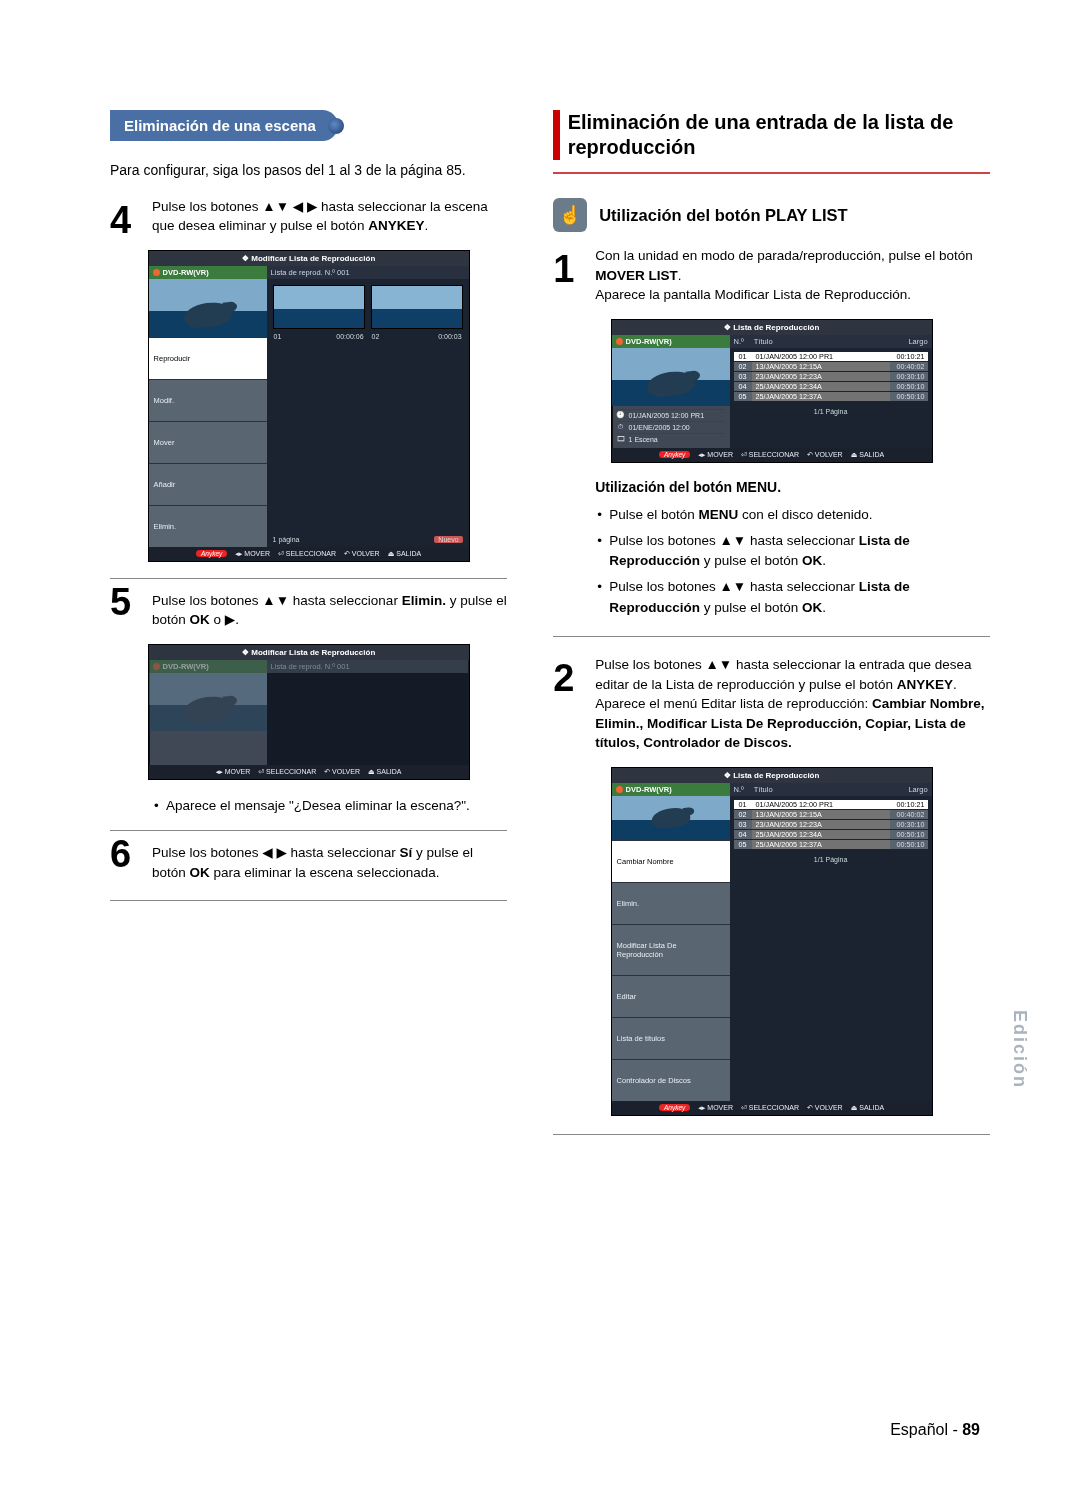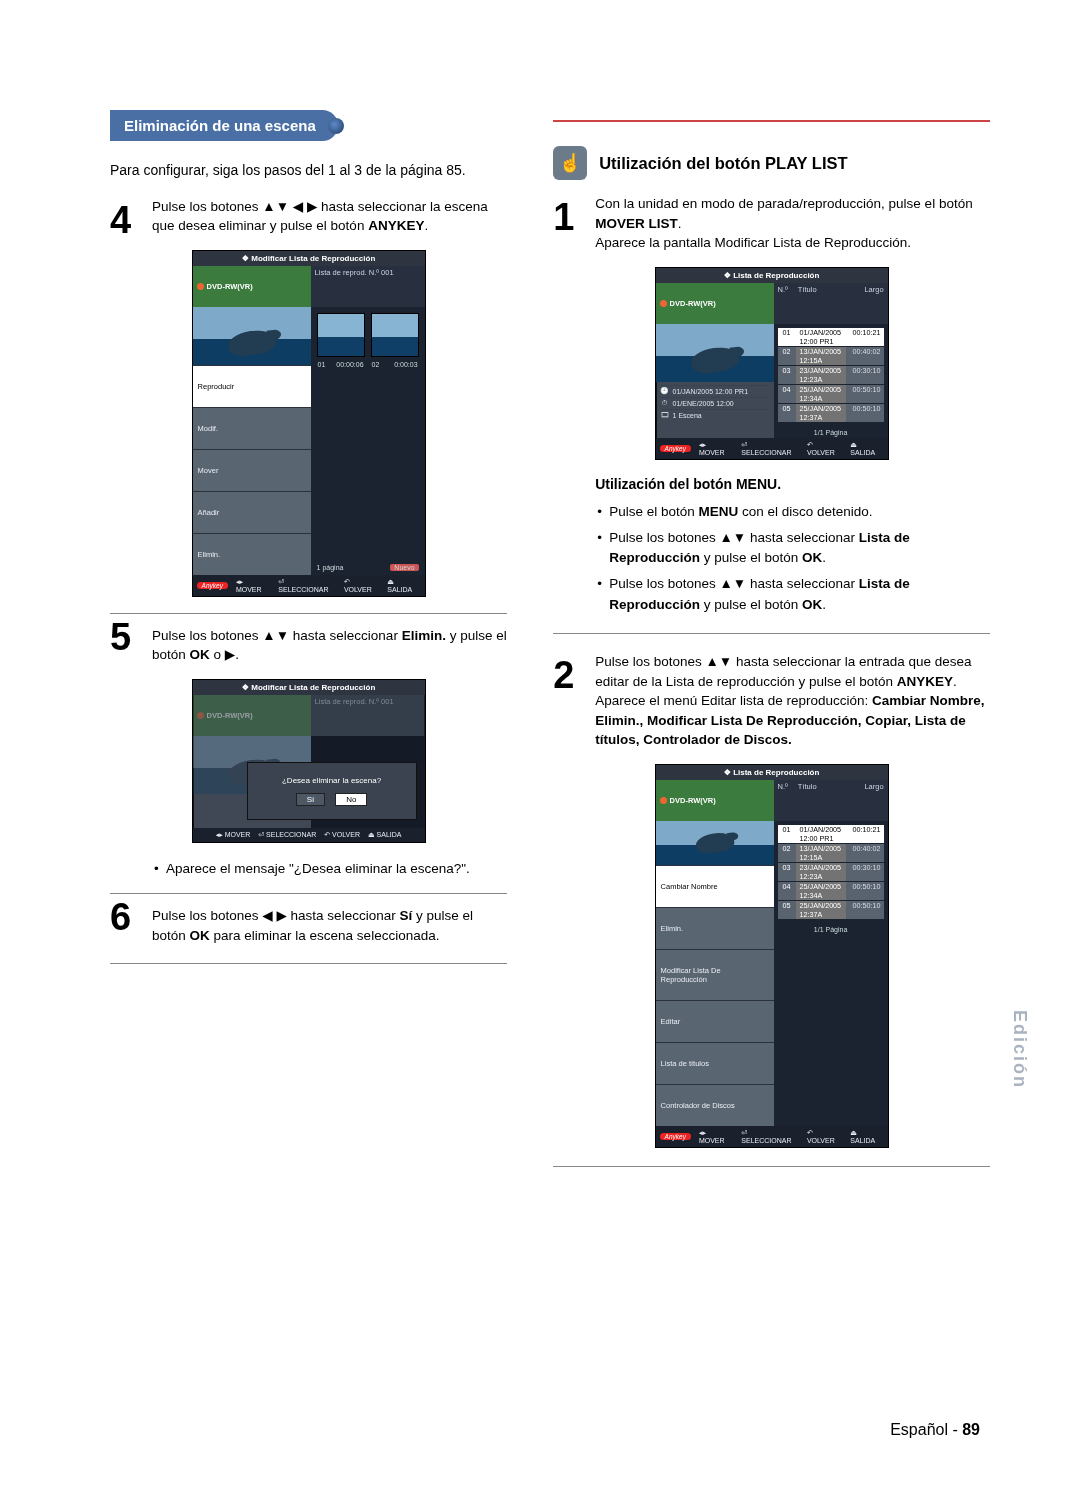--- a/index.html
+++ b/index.html
@@ -60,29 +60,29 @@
     display:flex; align-items:center; justify-content:center; color:#fff; font-size:18px;
   }
   .sub-heading { font-size:16.5px; font-weight:bold; }
 
   .menu-sub { font-weight:bold; font-size:14px; margin: 14px 0 8px 42px; }
 
   .divider { border:none; border-top:1px solid #888; margin:18px 0; }
 
   
   .osd {
-    width: 234px; margin: 14px auto 16px;
+    width: 322px; margin: 14px auto 16px;
     background: #3f4854; border: 1px solid #000;
     font-size: 8px; color:#fff;
     box-shadow: 0 0 0 1px #111 inset;
   }
   .osd-title { background:#2e3541; text-align:center; padding:3px 0; font-weight:bold; }
   .osd-title .diamond::before { content:"❖ "; }
   .osd-header { display:flex; }
-  .osd-header .left { flex:0 0 118px; background:#3b7b3d; color:#fff; font-weight:bold; padding:16px 4px; font-size:7.5px; display:flex; align-items:center; gap:3px;}
+  .osd-header .left { flex:0 0 118px; background:#3b7b3d; color:#fff; font-weight:bold; padding:2px 4px; font-size:7.5px; display:flex; align-items:center; gap:3px;}
   .osd-header .rec-dot{ width:7px;height:7px;border-radius:50%;background:#e63; display:inline-block;}
   .osd-header .right { flex:1; background:#283040; color:#c9d4e3; padding:2px 4px; display:flex; gap:10px; font-size:7.5px; }
   .osd-header .right span{ }
   .osd-body { display:flex; }
   .osd-left { flex:0 0 118px; }
   .osd-right { flex:1; background:#1b2330; min-height:78px; position:relative; }
 
   .preview {
     height:58px;
     background: linear-gradient(180deg,#7ea9c9 0 55%, #0d3d63 55% 100%);
@@ -246,27 +246,20 @@
             <span>Lista de reprod. N.º 001</span>
           </div>
       </div>
       <div class="osd-body" style="position:relative; height:92px;">
         <div class="osd-left" style="opacity:.35">
           <div class="preview">
               <div class="dolphin"></div>
             </div>
         </div>
         <div class="osd-right dark"></div>
-        <div class="osd-dialog">
-          <div>¿Desea eliminar la escena?</div>
-          <div class="btn-choice">
-            <span>Sí</span>
-            <span class="sel">No</span>
-          </div>
-        </div>
       </div>
       <div class="osd-footer">
         <span class="k">MOVER</span>
         <span class="sel">SELECCIONAR</span>
         <span class="vol">VOLVER</span>
         <span class="sal">SALIDA</span>
       </div>
     </div>
 
     <ul class="bullets">
@@ -277,20 +270,24 @@
     <div class="step">
       <div class="step-num">6</div>
       <p>
         <span>Pulse los botones </span><span class="upsym">◀ ▶</span><span> hasta seleccionar </span><b>Sí</b><span> y pulse el botón </span><b>OK</b><span> para eliminar la escena seleccionada.</span>
       </p>
     </div>
     <hr class="divider">
   </div>
 
   <div class="col col-right">
+    <div class="right-heading-row">
+      <div class="red-bar"></div>
+      <div class="right-heading">Eliminación de una entrada de la lista de reproducción</div>
+    </div>
     <hr class="hr-red">
 
     <div class="sub-row">
       <div class="hand-icon">☝</div>
       <div class="sub-heading">Utilización del botón PLAY LIST</div>
     </div>
 
     <div class="step first">
       <div class="step-num">1</div>
       <p>

